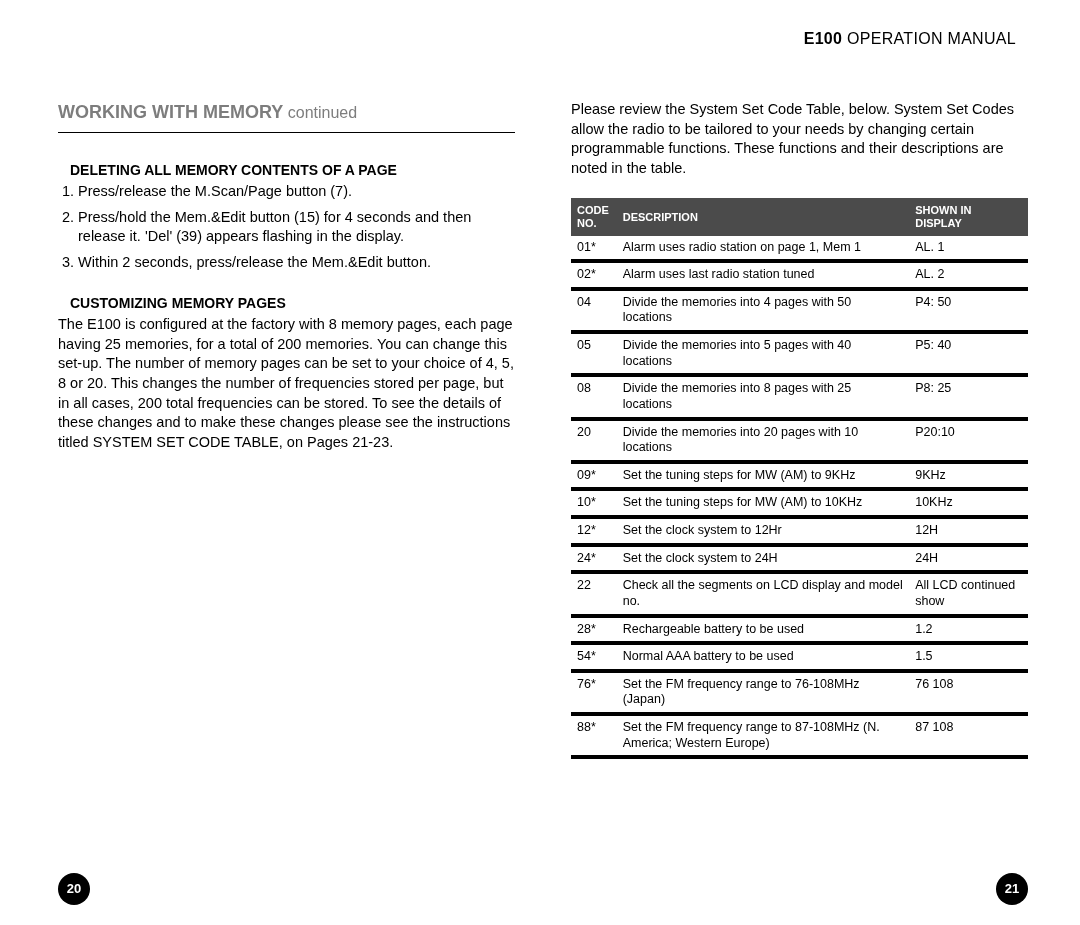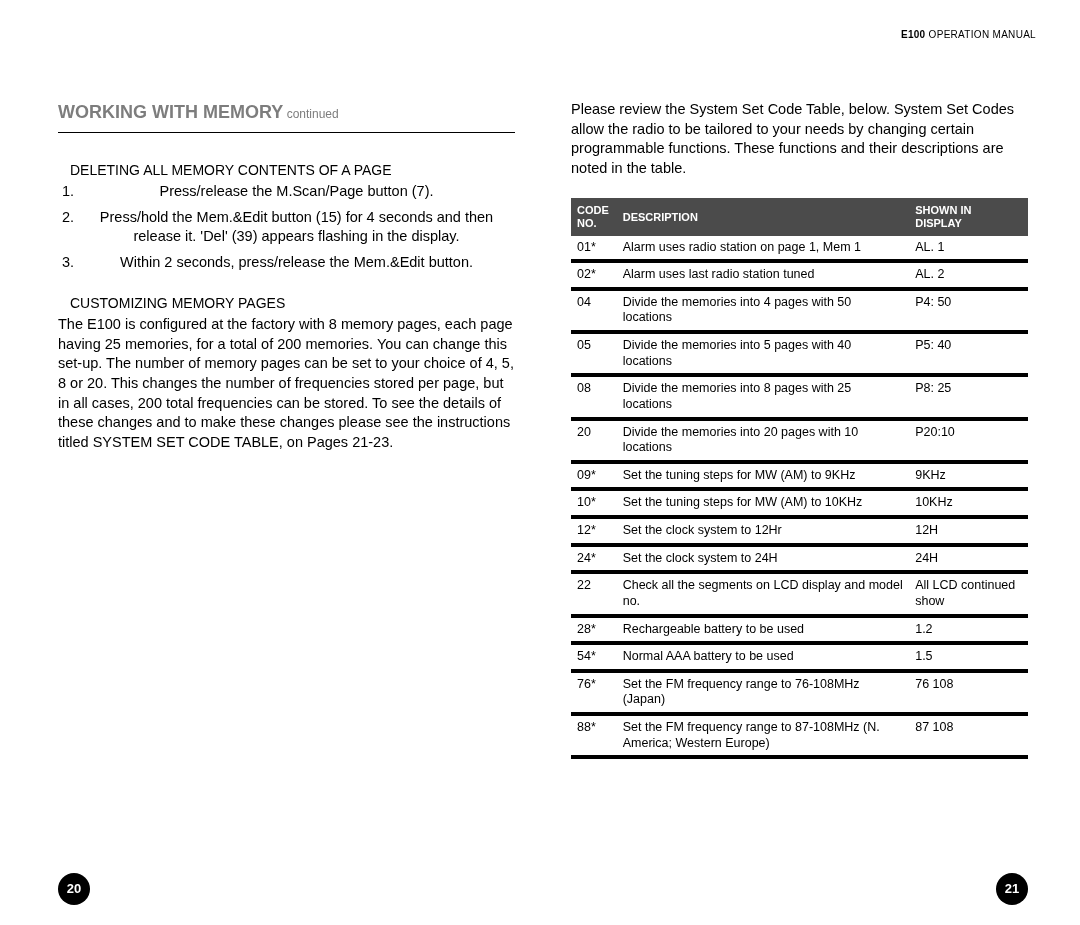--- a/index.html
+++ b/index.html
@@ -10,22 +10,22 @@
       color: #000;
       width: 1080px;
       height: 925px;
       position: relative;
       font-size: 14.5px;
       line-height: 1.35;
     }
     .header-line {
       position: absolute;
       top: 28px;
-      right: 44px;
-      font-size: 10px;
+      right: 64px;
+      font-size: 16px;
       letter-spacing: 0.3px;
       text-align: right;
     }
     .header-line .bold { font-weight: bold; }
     .columns {
       position: absolute;
       top: 100px;
       left: 58px;
       right: 52px;
       display: flex;
@@ -43,39 +43,38 @@
       padding-bottom: 8px;
       margin-bottom: 28px;
     }
     .section-heading .lead-num {
       color: #7d7d7d;
       font-weight: bold;
       margin-right: 2px;
     }
     .section-heading .cont {
       font-weight: normal;
-      font-size: 12px;
+      font-size: 16px;
     }
     .subhead {
-      font-weight: normal;
+      font-weight: bold;
       font-size: 14px;
       margin-top: 20px;
       margin-bottom: 2px;
       padding-left: 12px;
     }
     .para {
       margin-bottom: 18px;
     }
     ol.steps {
       margin: 0 0 22px 0;
       padding-left: 20px;
     }
     ol.steps li {
       margin-bottom: 6px;
-      text-align: center;
     }
     table.codetable {
       border-collapse: collapse;
       width: 100%;
       font-size: 12.5px;
       margin-top: 20px;
     }
     table.codetable th {
       background: #4b4b4b;
       color: #fff;

